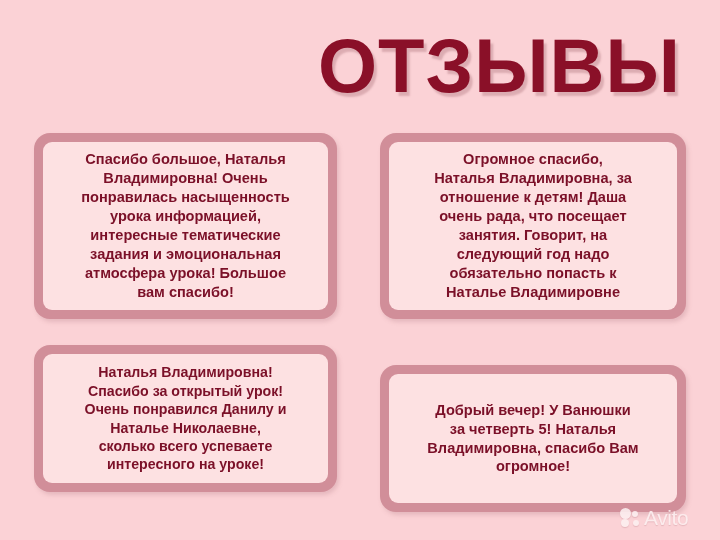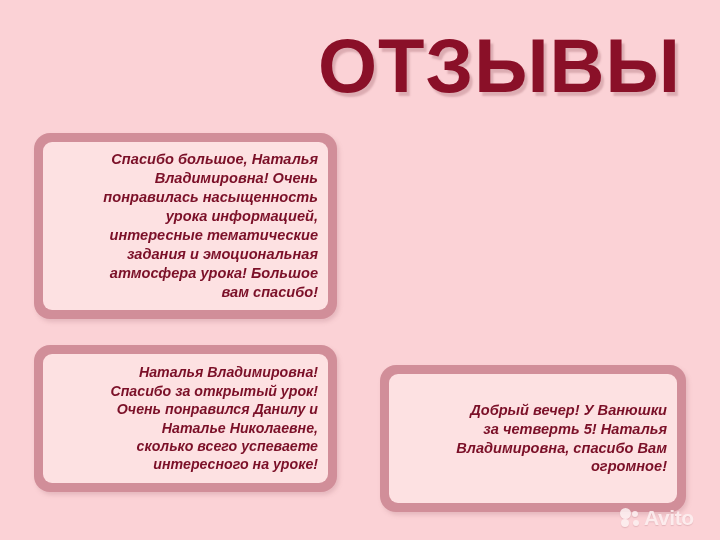--- a/index.html
+++ b/index.html
@@ -70,25 +70,24 @@
     justify-content: center;
     padding: 6px 10px;
     overflow: hidden;
   }
 
   .card-text {
     color: #7b1028;
     font-size: 14.6px;
     line-height: 1.30;
     font-weight: bold;
-    text-align: right;
+    text-align: center;
     width: 100%;
     white-space: pre-line;
     font-family: "Liberation Sans", "DejaVu Sans", sans-serif;
-    font-style: italic;
   }
 
   
   .card--r1c1 { left: 0px;   top: 0px;   width: 303px; height: 186px; }
   .card--r1c2 { left: 346px; top: 0px;   width: 306px; height: 186px; }
   .card--r2c1 { left: 0px;   top: 212px; width: 303px; height: 147px; }
   .card--r2c2 { left: 346px; top: 212px; width: 306px; height: 147px; margin-top: 20px; }
 
   .card--r2c1 .card-text { font-size: 14.2px; }
   .card--r2c2 .card-text { font-size: 14.6px; }
@@ -120,21 +119,21 @@
   }
   .wm-dot--lg { width: 11px; height: 11px; left: 0px;  top: 0px; }
   .wm-dot--md { width: 8px;  height: 8px;  left: 1px;  top: 11px; }
   .wm-dot--sm { width: 6px;  height: 6px;  left: 12px; top: 3px; }
   .wm-dot--xs { width: 6px;  height: 6px;  left: 13px; top: 12px; }
 
   .wm-text {
     color: #fdf0f1;
     font-size: 21px;
     line-height: 21px;
-    font-weight: bold;
+    font-weight: normal;
     letter-spacing: -0.4px;
     text-shadow: 0 1px 1px rgba(180, 120, 130, 0.35);
     font-family: "Liberation Sans", "DejaVu Sans", sans-serif;
   }
 </style>
 </head>
 <body>
 
 <div class="canvas">
 
@@ -148,20 +147,32 @@
 Владимировна! Очень
 понравилась насыщенность
 урока информацией,
 интересные тематические
 задания и эмоциональная
 атмосфера урока! Большое
 вам спасибо!</p>
       </div>
     </div>
 
+    <div class="card card--r1c2">
+      <div class="card-inner">
+        <p class="card-text">Огромное спасибо,
+Наталья Владимировна, за
+отношение к детям! Даша
+очень рада, что посещает
+занятия. Говорит, на
+следующий год надо
+обязательно попасть к
+Наталье Владимировне</p>
+      </div>
+    </div>
 
     <div class="card card--r2c1">
       <div class="card-inner">
         <p class="card-text">Наталья Владимировна!
 Спасибо за открытый урок!
 Очень понравился Данилу и
 Наталье Николаевне,
 сколько всего успеваете
 интересного на уроке!</p>
       </div>

